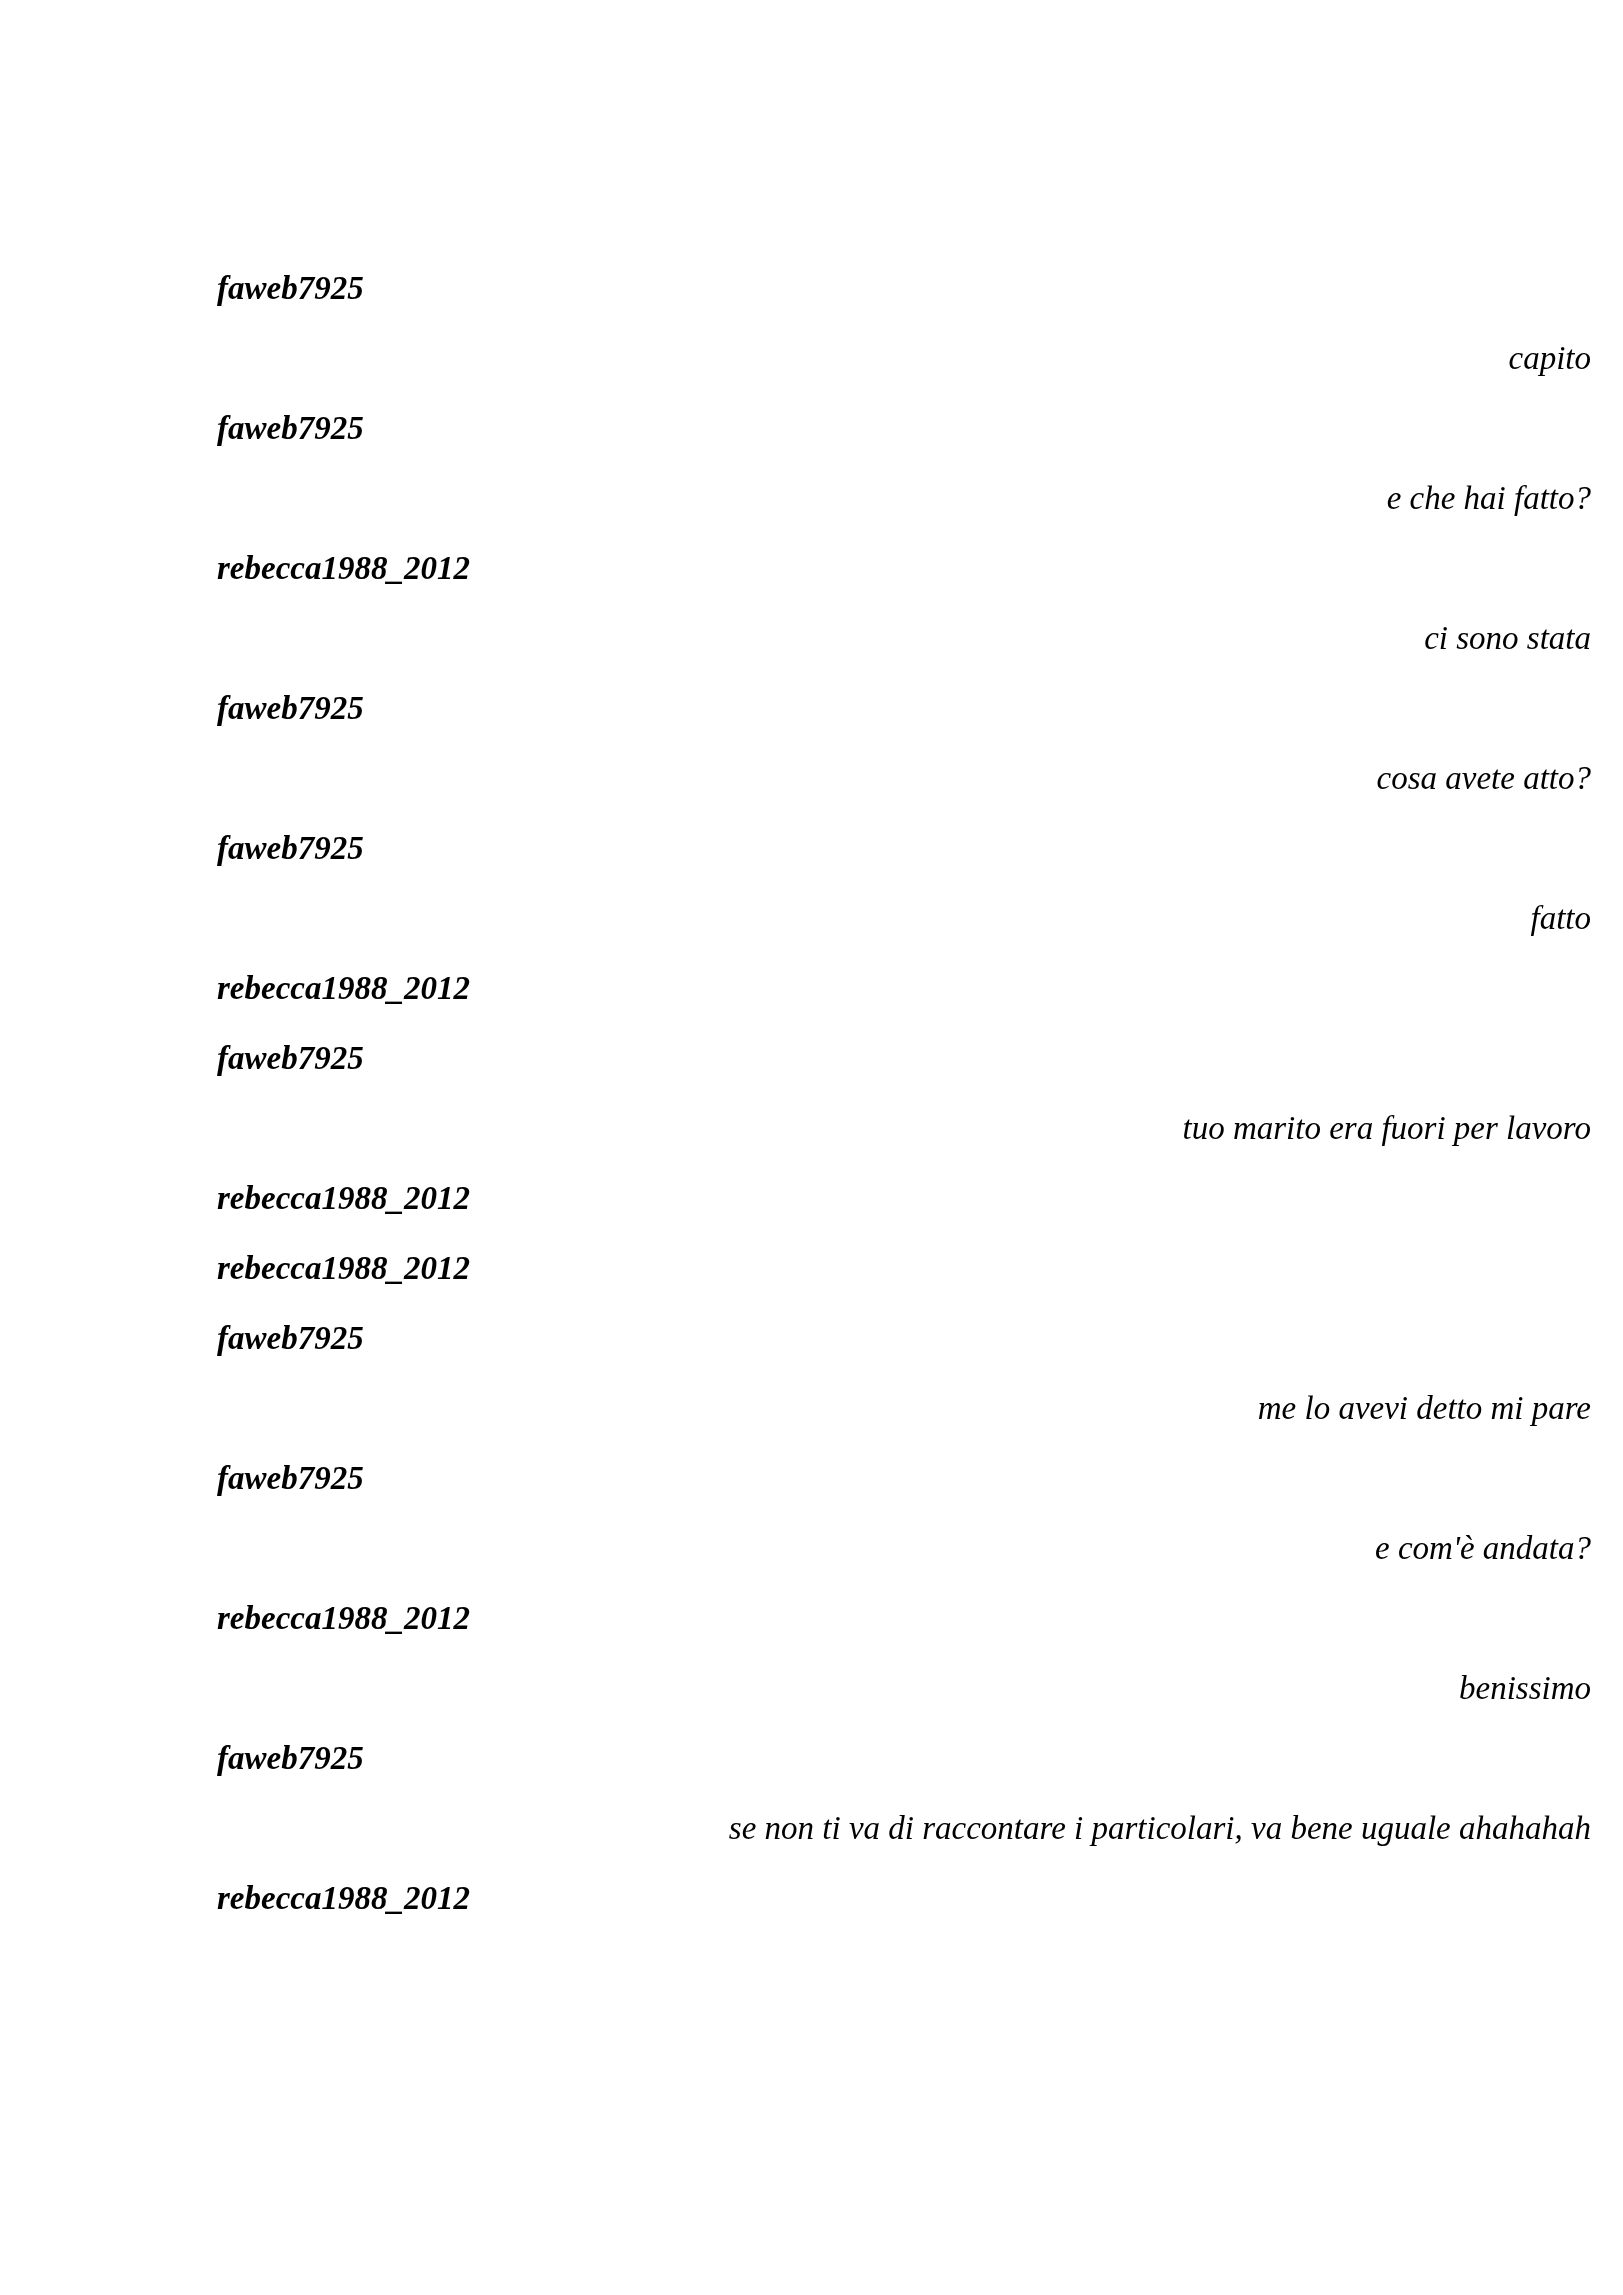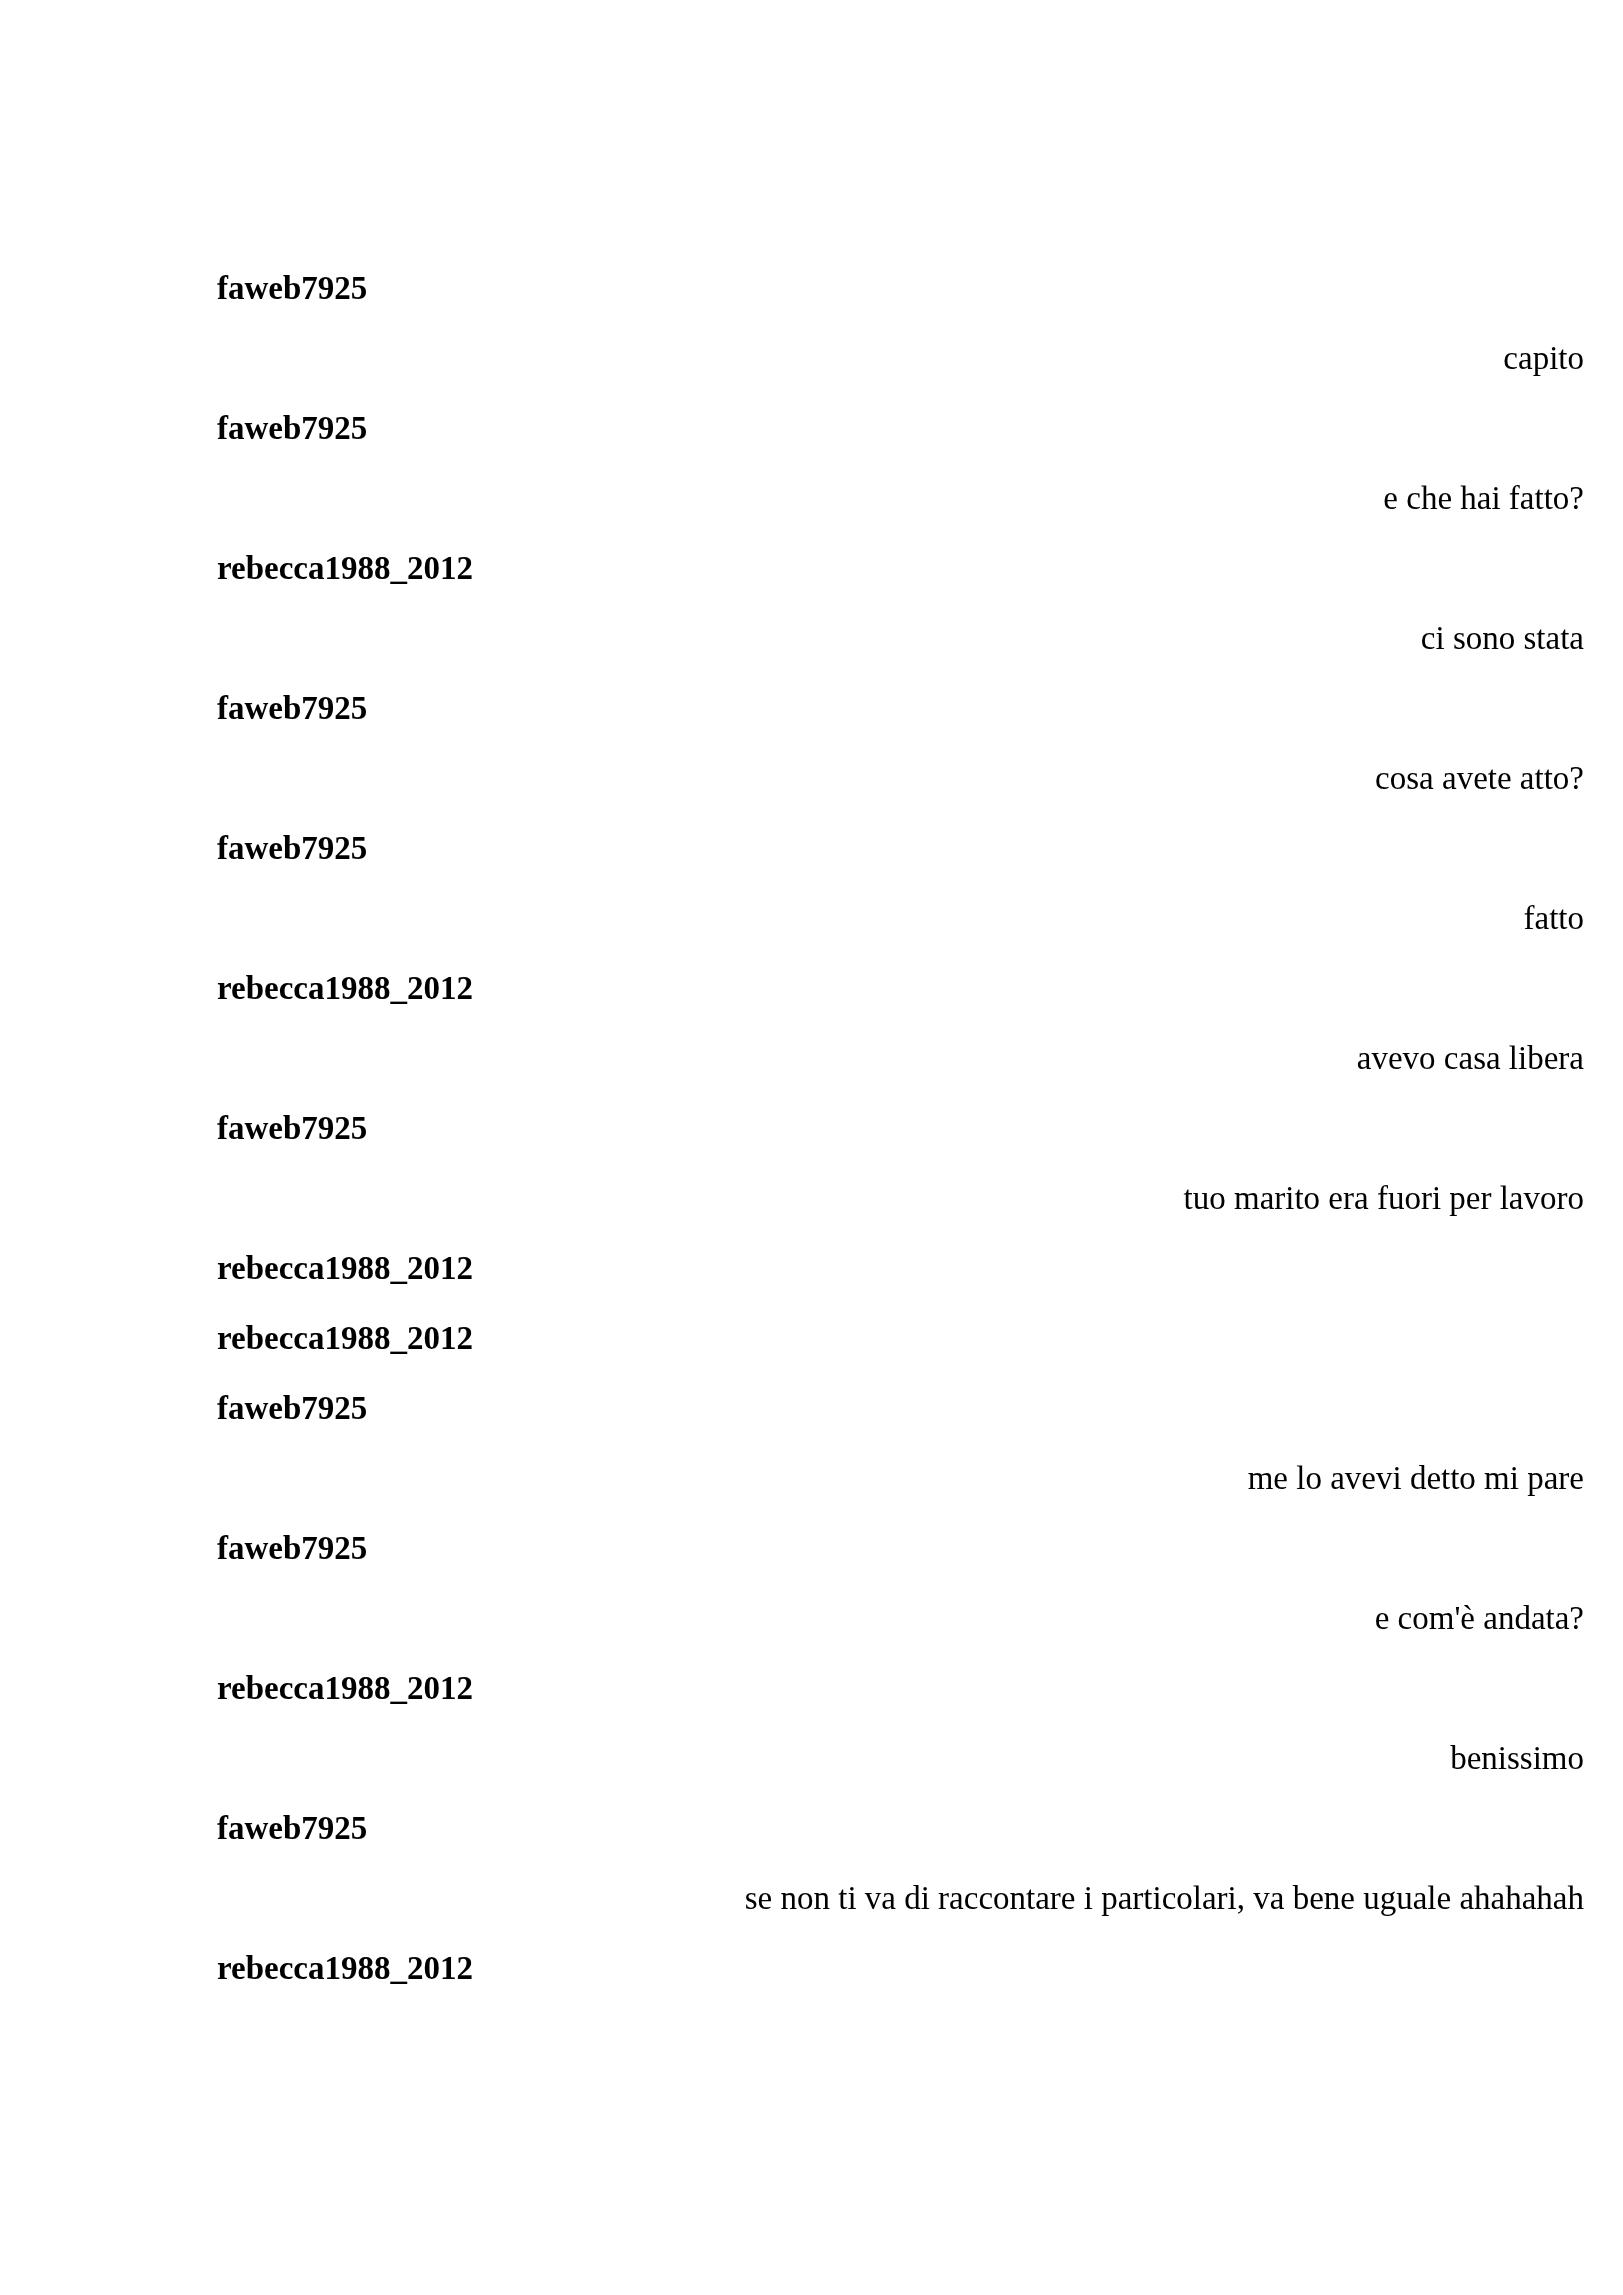--- a/index.html
+++ b/index.html
@@ -17,21 +17,22 @@
   }
   .page {
     position: absolute;
     inset: 0;
     background: #ffffff;
   }
   .chat-lines {
     position: absolute;
     left: 217px;
     top: 272px;
-    right: 39px;
+    right: 32px;
+    font-style: italic;
   }
   .line {
     height: 70px;
     margin: 0;
     padding: 0;
     font-size: 33px;
     line-height: 33px;
     white-space: nowrap;
     color: #000000;
   }
@@ -52,21 +53,20 @@
       <p class="line message">capito</p>
       <p class="line username">faweb7925</p>
       <p class="line message">e che hai fatto?</p>
       <p class="line username">rebecca1988_2012</p>
       <p class="line message">ci sono stata</p>
       <p class="line username">faweb7925</p>
       <p class="line message">cosa avete atto?</p>
       <p class="line username">faweb7925</p>
       <p class="line message">fatto</p>
       <p class="line username">rebecca1988_2012</p>
-      <p class="line message">avevo casa libera</p>
       <p class="line username">faweb7925</p>
       <p class="line message">tuo marito era fuori per lavoro</p>
       <p class="line username">rebecca1988_2012</p>
       <p class="line username">rebecca1988_2012</p>
       <p class="line username">faweb7925</p>
       <p class="line message">me lo avevi detto mi pare</p>
       <p class="line username">faweb7925</p>
       <p class="line message">e com'è andata?</p>
       <p class="line username">rebecca1988_2012</p>
       <p class="line message">benissimo</p>

